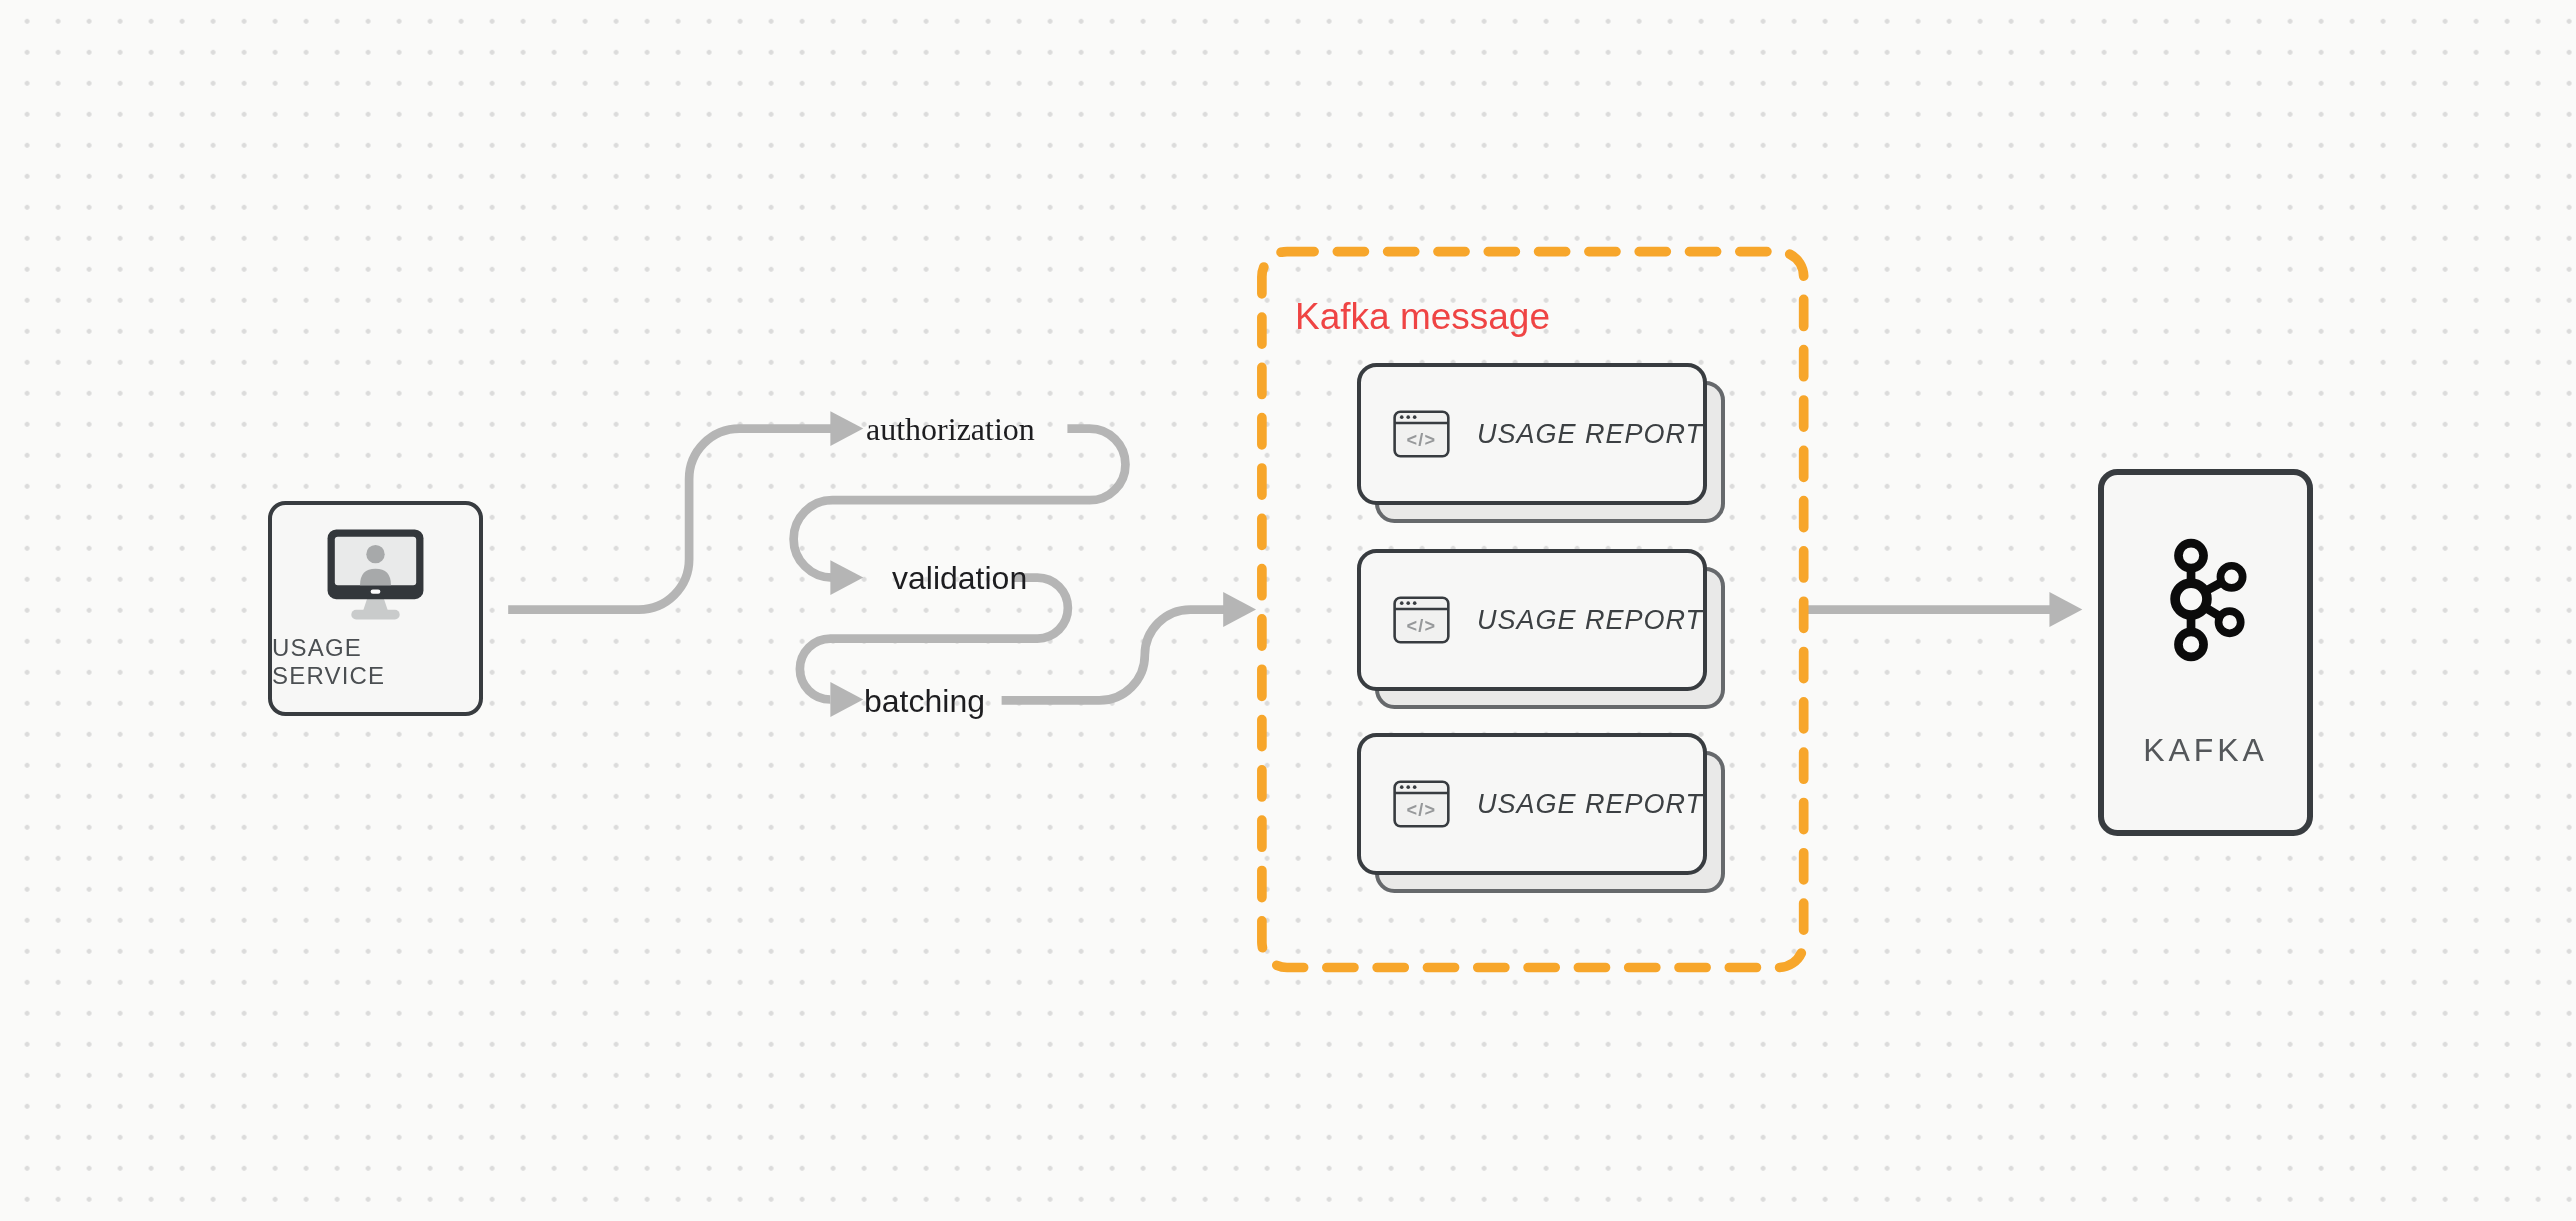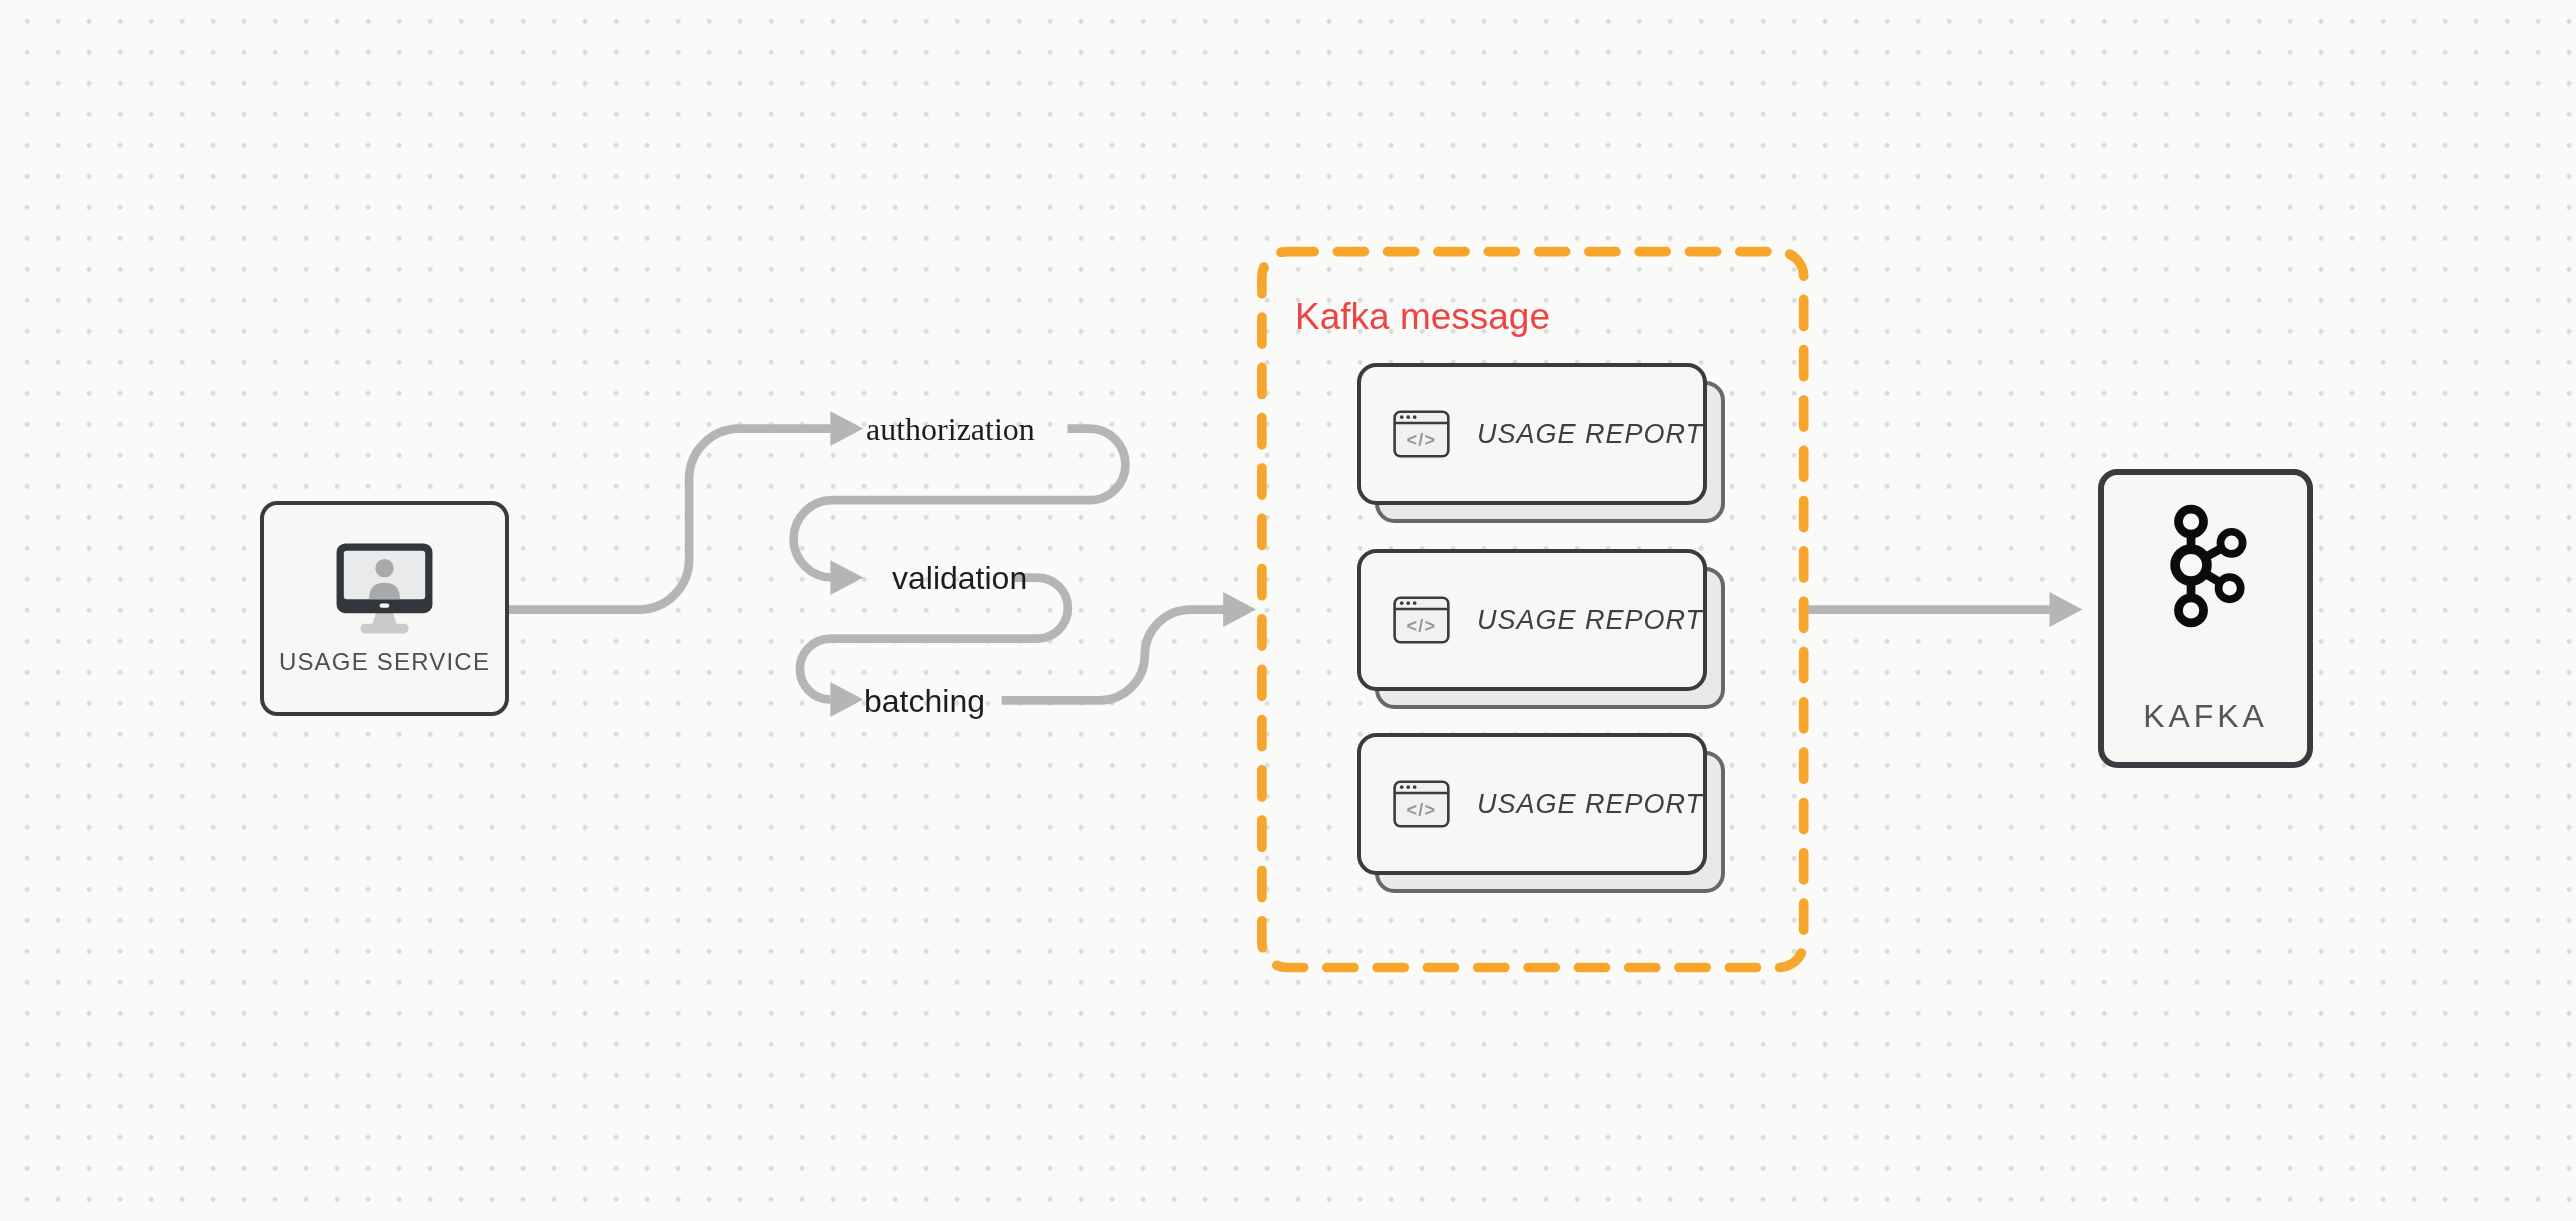--- a/index.html
+++ b/index.html
@@ -19,26 +19,26 @@
 
   
   .node-box {
     position:absolute;
     background:#F7F7F6;
     border:4.8px solid #383C40;
     border-radius:17.4px;
     display:flex; flex-direction:column;
     align-items:center; justify-content:center;
   }
-  #usage-service-box { left:260px; top:501px; width:249px; height:215px; }
+  #usage-service-box { left:268px; top:501px; width:215px; height:215px; }
   #usage-service-box .node-label {
     margin-top:13.5px;
     font-size:24px; letter-spacing:1.2px; color:#4B4F52;
   }
-  #kafka-box { left:2098px; top:469px; width:215px; height:299px; border-width:6.8px; border-radius:19.4px;gap:48px; }
+  #kafka-box { left:2098px; top:469px; width:215px; height:367px; border-width:6.8px; border-radius:19.4px;gap:48px; }
   #kafka-box .node-label {
     margin-top:21px;
     font-size:32px; letter-spacing:3.9px; color:#54575A;
   }
 
   
   .step-label {
     position:absolute;
     transform:translateY(-50%);
     font-size:32px; font-weight:500; color:#1D1D20;

